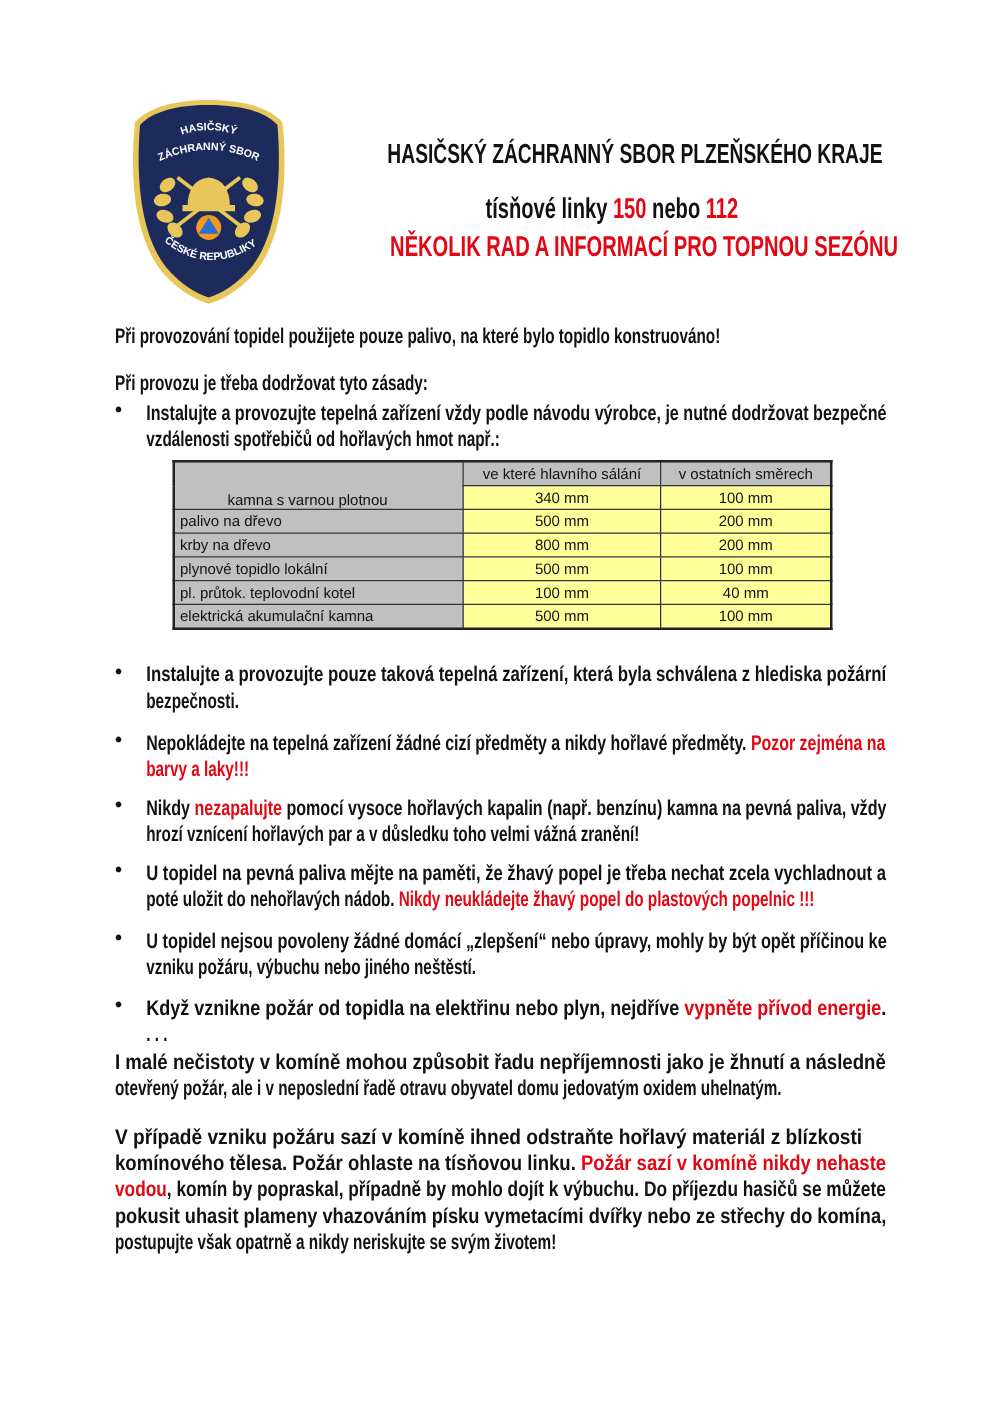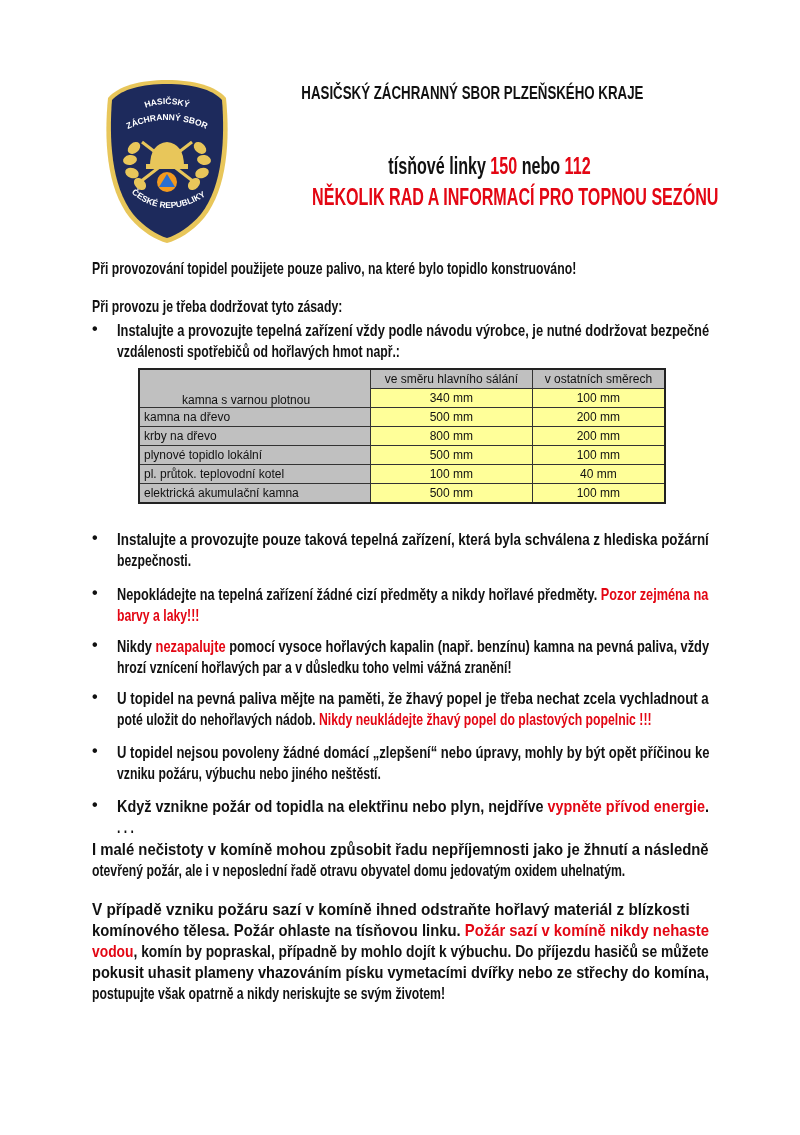--- a/index.html
+++ b/index.html
@@ -3,21 +3,21 @@
 <meta charset="utf-8">
 <style>
   html, body { margin:0; padding:0; background:#ffffff; }
   body { width:800px; height:1135px; position:relative; overflow:hidden; font-family:"Liberation Sans", sans-serif; color:#111; }
   .red { color:#e30613; }
 
   #logo { position:absolute; left:104px; top:78px; width:126px; height:166px; }
 
   .hdr { position:absolute; left:0; width:800px; text-align:center; font-weight:bold; font-family:"Liberation Sans", sans-serif; }
   .hdr span.inner { display:inline-block; transform:scaleX(0.70); transform-origin:center; white-space:nowrap; }
-  #title1 { top:82px; left:225px; width:495px; font-size:19px; }
+  #title1 { top:110px; left:225px; width:495px; font-size:22px; }
   #title2 { top:126px; left:242px; width:495px; font-size:23px;margin-top:27px; }
   #title3 { top:184px; left:225px; width:495px; font-size:23px; color:#e30613;text-align:center; }
 
   .line { position:absolute; font-weight:bold; font-size:17px; line-height:20px; white-space:nowrap; transform-origin:left top; }
   .bullet { position:absolute; left:92px; font-size:16px; font-weight:bold; }
 
   table#dist { position:absolute; left:138px; top:368px; width:528px; border-collapse:collapse; border:2px solid #222; font-size:12px; font-family:"Liberation Sans", sans-serif; }
   #dist td, #dist th { border:1px solid #333; padding:0 4px; height:18px; font-weight:normal; }
   #dist th { background:#c0c0c0; text-align:center; }
   #dist td.lbl { background:#c0c0c0; text-align:left; width:222px; }
@@ -95,31 +95,31 @@
     <div class="line" style="left: 92px; top: 921px; transform: scaleX(0.873);"><span>komínového tělesa. Požár ohlaste na tísňovou linku. </span><span class="red">Požár sazí v komíně nikdy nehaste</span></div>
     <div class="line" style="left: 92px; top: 942px; transform: scaleX(0.813);"><span class="red">vodou</span><span>, komín by popraskal, případně by mohlo dojít k výbuchu.  Do příjezdu hasičů se můžete</span></div>
     <div class="line" style="left: 92px; top: 963px; transform: scaleX(0.857);"><span>pokusit uhasit plameny vhazováním písku vymetacími dvířky nebo ze střechy do komína,</span></div>
     <div class="line" style="left: 92px; top: 984px; transform: scaleX(0.72);"><span>postupujte však opatrně a nikdy neriskujte se svým životem!</span></div>
   </div>
 
 <table id="dist">
   <thead>
     <tr>
       <th class="blank" rowspan="2" style="vertical-align:bottom;text-align:left;"><span>kamna s varnou plotnou</span></th>
-      <th>ve směru hlavního sálání</th>
+      <th>ve které hlavního sálání</th>
       <th>v ostatních směrech</th>
     </tr>
     <tr>
       <td class="val">340 mm</td>
       <td class="val">100 mm</td>
     </tr>
   </thead>
   <tbody id="tbody">
       <tr>
-        <td class="lbl">kamna na dřevo</td>
+        <td class="lbl">palivo na dřevo</td>
         <td class="val">500 mm</td>
         <td class="val">200 mm</td>
       </tr>
       <tr>
         <td class="lbl">krby na dřevo</td>
         <td class="val">800 mm</td>
         <td class="val">200 mm</td>
       </tr>
       <tr>
         <td class="lbl">plynové topidlo lokální</td>

